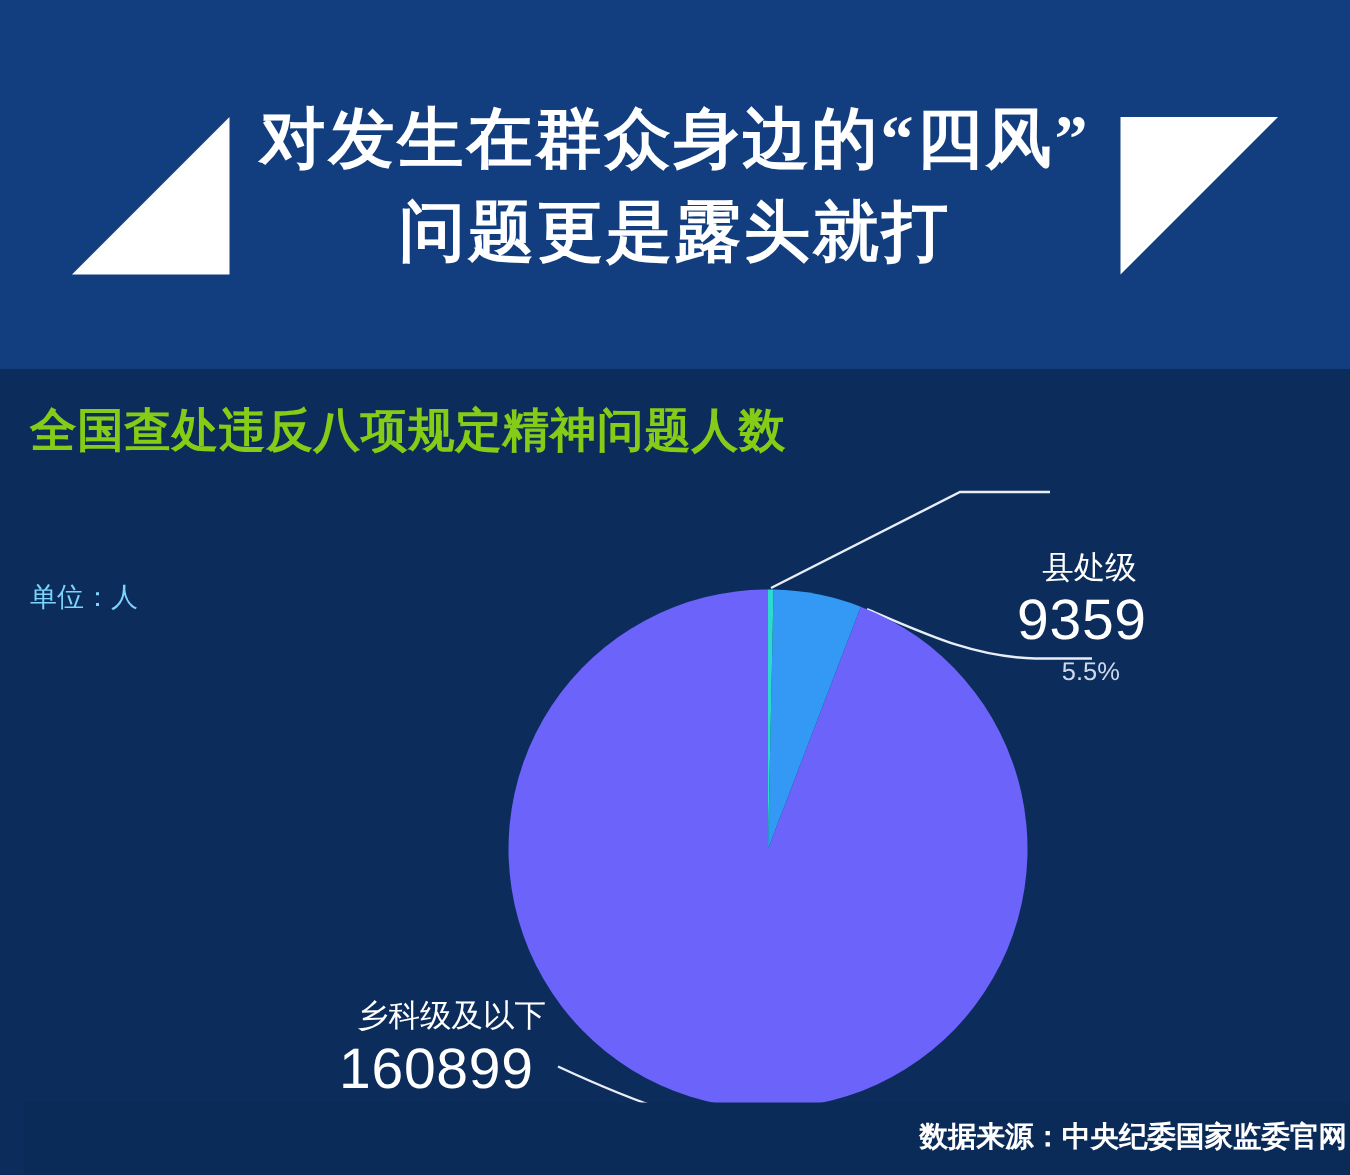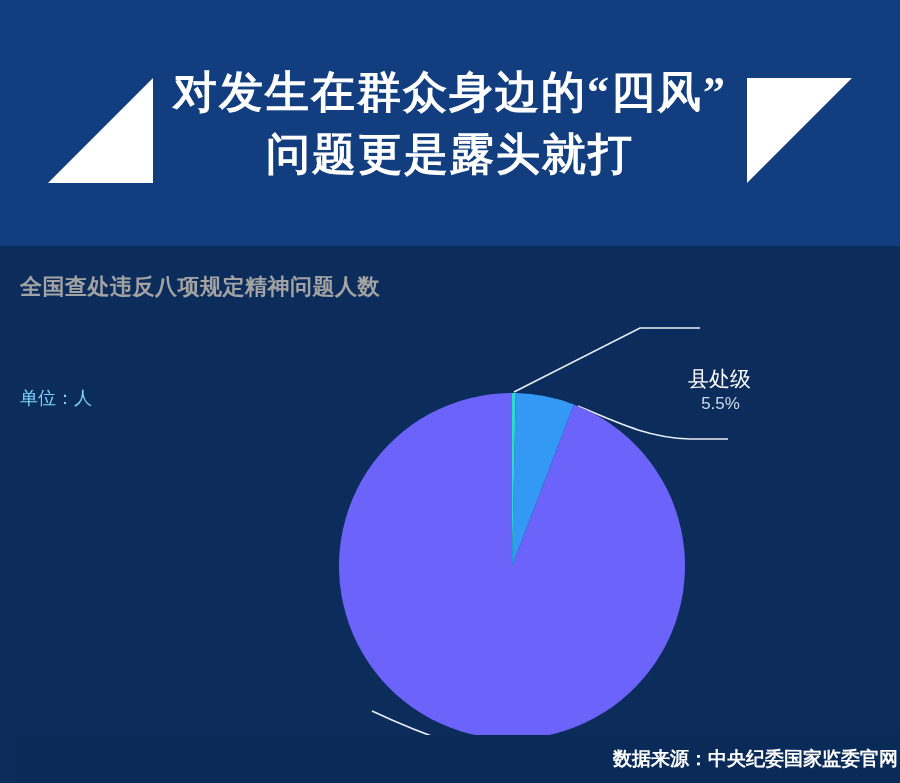--- a/index.html
+++ b/index.html
@@ -72,22 +72,22 @@
 
   
   .panel-heading {
     position: absolute;
     left: 20px;
     top: 268px;
     z-index: 4;
   }
   .panel-title {
     display: block;
-    color: #a3a3a3;
-    font-size: 22px;
+    color: #84cc16;
+    font-size: 31px;
     font-weight: bold;
     line-height: 38px;
     letter-spacing: 0.5px;
     white-space: nowrap;
   }
   .panel-subtitle {
     display: block;
     color: #ffffff;
     font-size: 21px;
     font-weight: bold;
@@ -224,21 +224,27 @@
         <path fill="#6c63fa" d="M 512,320 L 573.85,158.43 A 173,173 0 1 1 512.00,147.00 Z"></path>
         <path fill="#3399f5" d="M 512,320 L 515.70,147.04 A 173,173 0 0 1 573.85,158.43 Z"></path>
         <path fill="#2ed9cf" d="M 512,320 L 512.00,147.00 A 173,173 0 0 1 515.70,147.04 Z"></path>
       </g>
     </svg>
   </div>
 
 
   <div class="callout callout-xianchuji">
     <span class="c-name">县处级</span>
+    <span class="c-value">9359</span>
     <span class="c-pct">5.5%</span>
   </div>
 
+  <div class="callout callout-xiangkeji">
+    <span class="c-name">乡科级及以下</span>
+    <span class="c-value">160899</span>
+    <span class="c-pct">94.2%</span>
+  </div>
 
   <div class="footer">
     <span class="footer-source">数据来源：中央纪委国家监委官网</span>
   </div>
 
 </div>
 
 </body></html>

